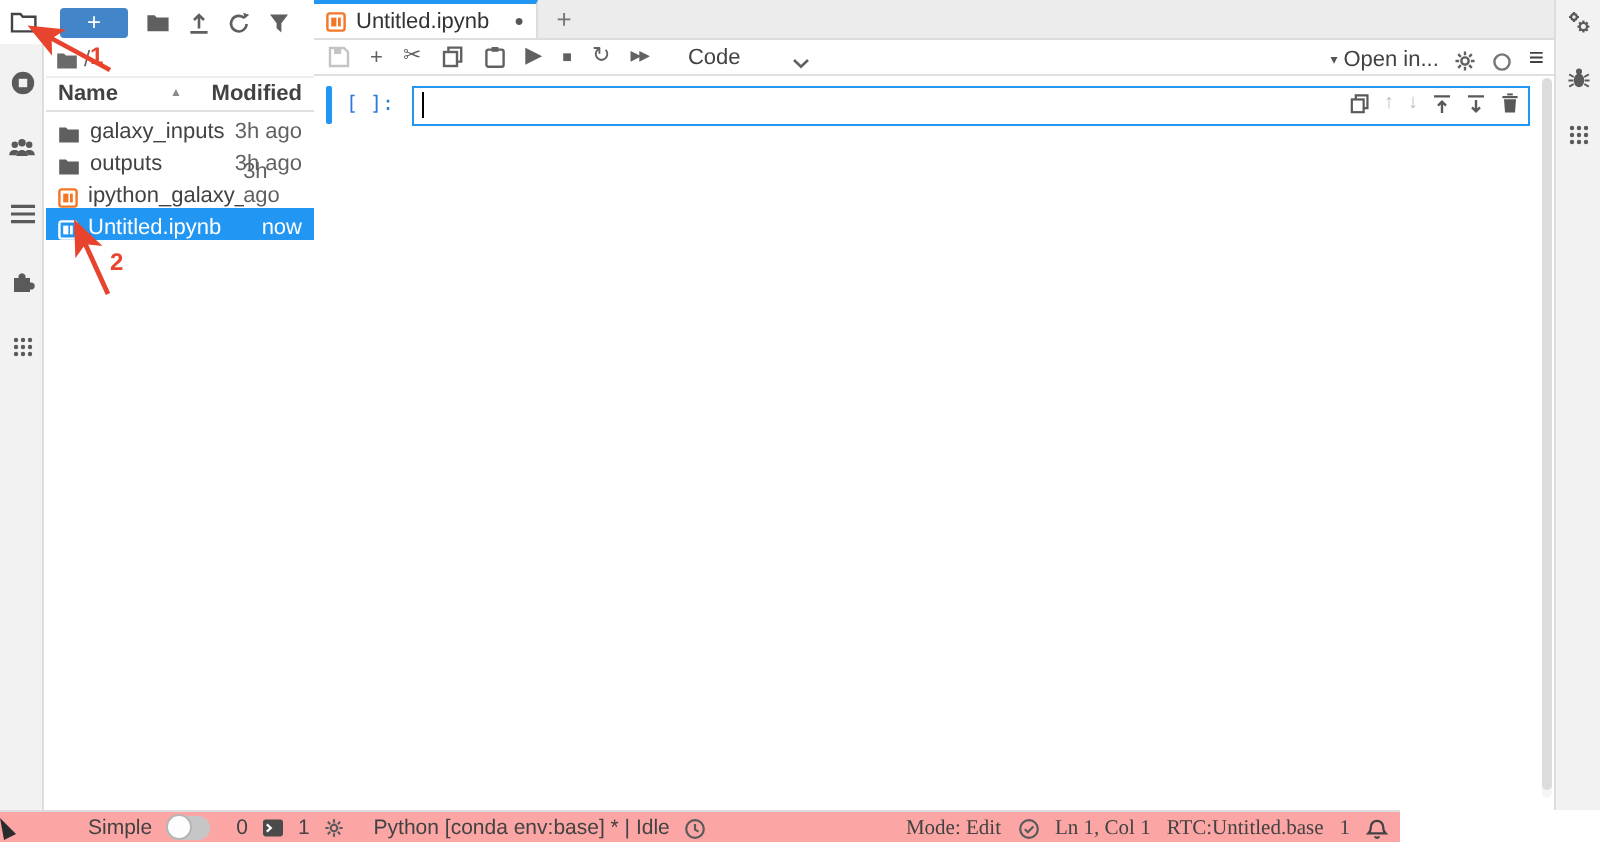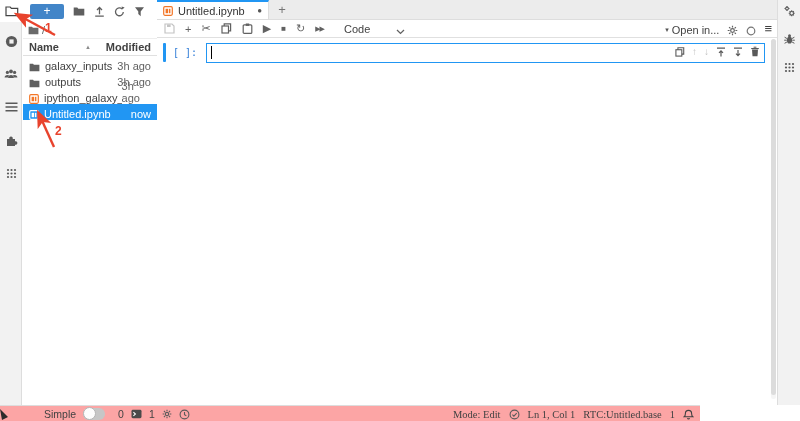--- a/index.html
+++ b/index.html
@@ -379,20 +379,21 @@
             <path d="M2.4 3.2l2 1.8-2 1.8" fill="none" stroke="#fff" stroke-width="1.1"></path>
           </svg>
       </span>
       <span>1</span>
       <span>
         <svg width="10" height="10" viewBox="0 0 12 12" stroke="#5a5a5a" stroke-width="1.3" fill="none">
             <circle cx="6" cy="6" r="2"></circle>
             <path d="M6 0.8v2M6 9.2v2M0.8 6h2M9.2 6h2M2.3 2.3l1.4 1.4M8.3 8.3l1.4 1.4M9.7 2.3L8.3 3.7M3.7 8.3L2.3 9.7"></path>
           </svg>
       </span>
+      <span style="margin-left:8px;">Python [conda env:base] * | Idle</span>
       <span>
         <svg width="11" height="11" viewBox="0 0 11 11" fill="none" stroke="#5a5a5a" stroke-width="1.1">
             <circle cx="5.5" cy="5.5" r="4.4"></circle>
             <path d="M5.5 3v2.8l1.8 1"></path>
           </svg>
       </span>
     </div>
     <div class="sb-right">
       <span>Mode: Edit</span>
       <span>

